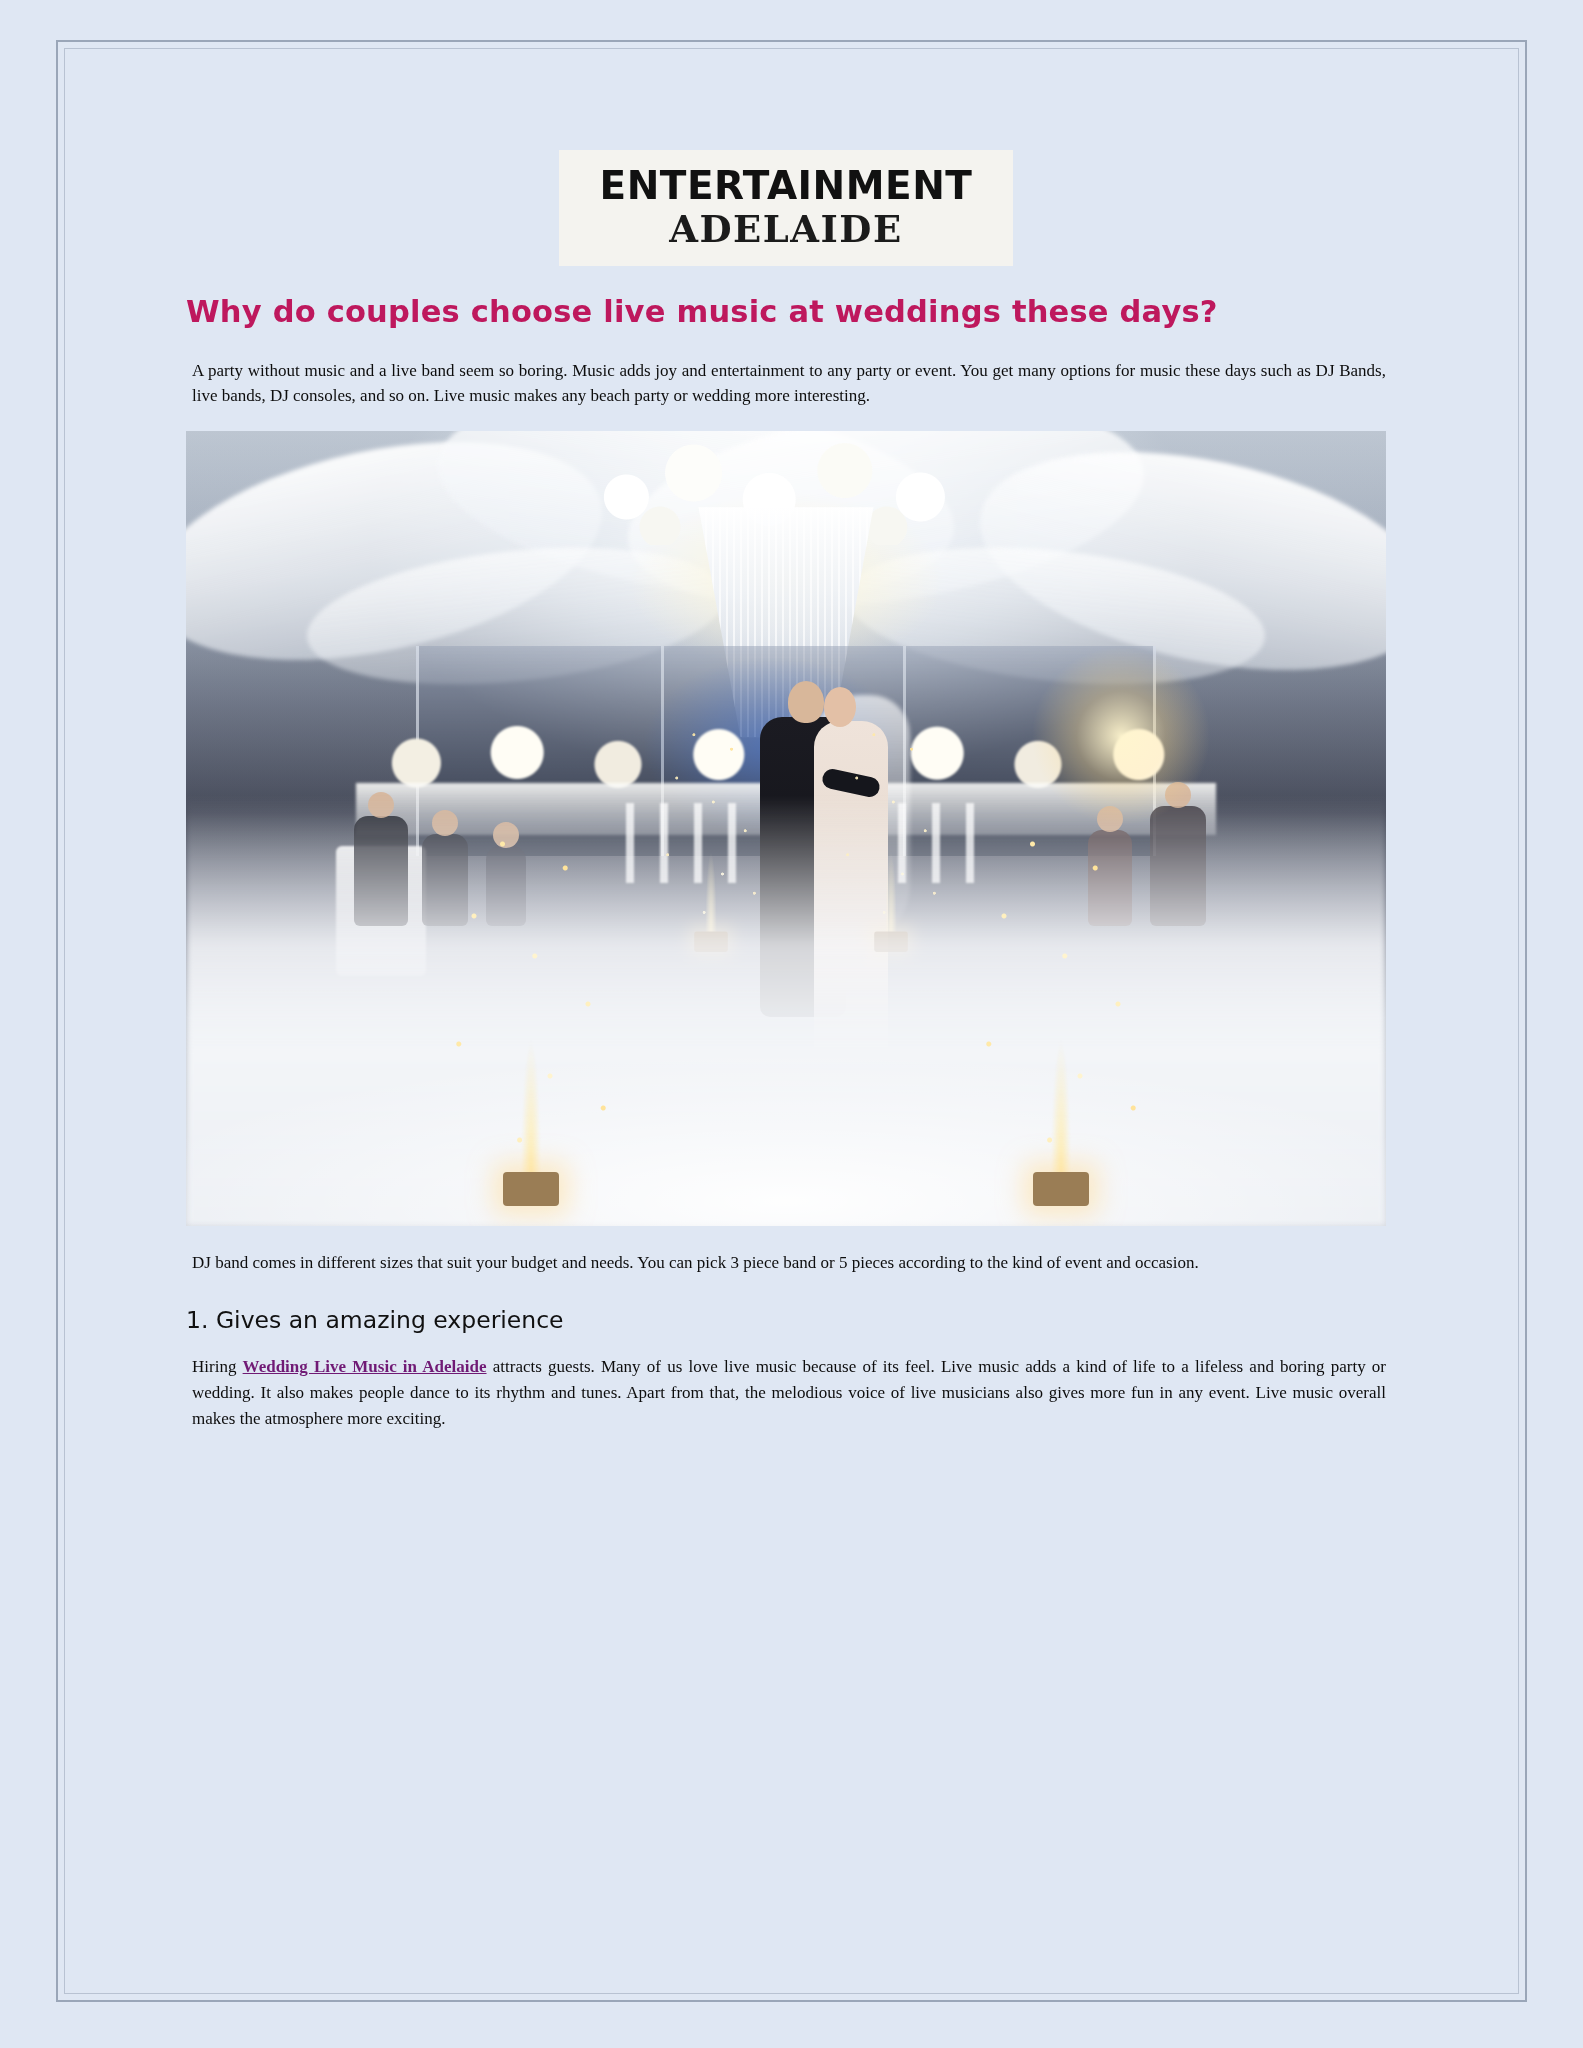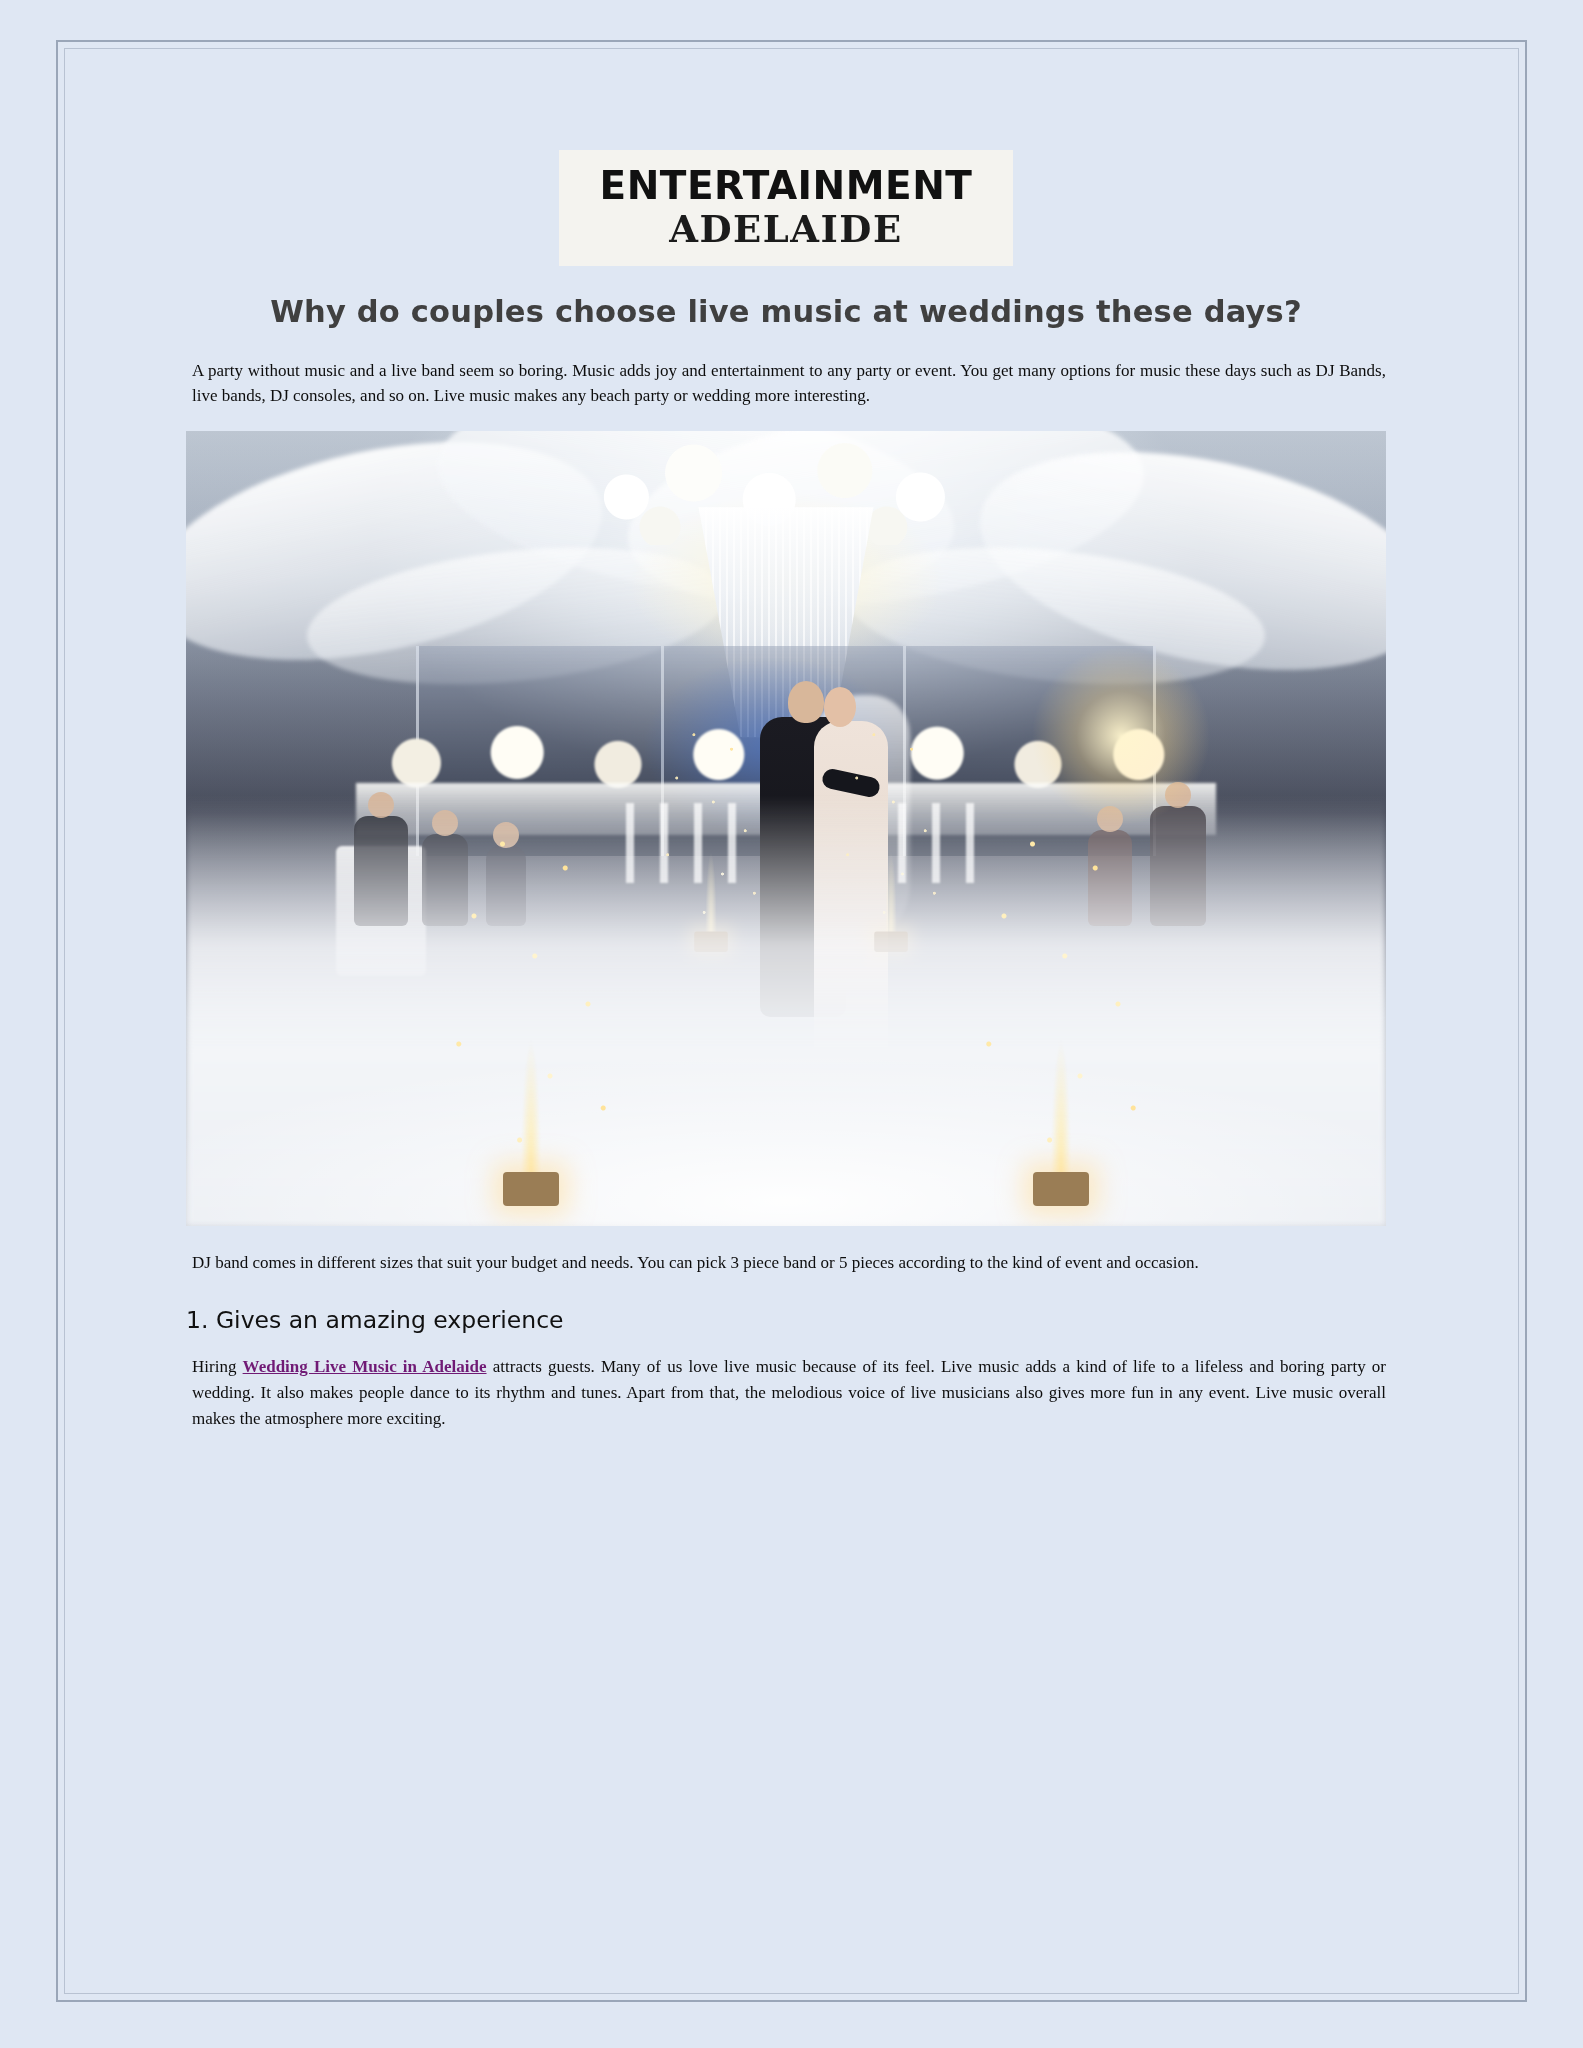--- a/index.html
+++ b/index.html
@@ -67,24 +67,24 @@
     font-family: "DejaVu Serif", serif;
     font-weight: bold;
     font-size: 37px;
     letter-spacing: 1.5px;
     color: #1b1b1b;
     line-height: 1.1;
     margin-top: 4px;
   }
   h1.doc-title {
     font-family: "DejaVu Sans", sans-serif;
-    color: #404040;
+    color: #be185d;
     font-size: 30.5px;
     font-weight: bold;
-    text-align: center;
+    text-align: left;
     letter-spacing: 0.2px;
     margin: 8px 0 26px 0;
     line-height: 1.3;
   }
   p.body-text {
     font-size: 17px;
     line-height: 1.52;
     color: #0d0d0d;
     text-align: justify;
     margin: 0 0 22px 6px;

